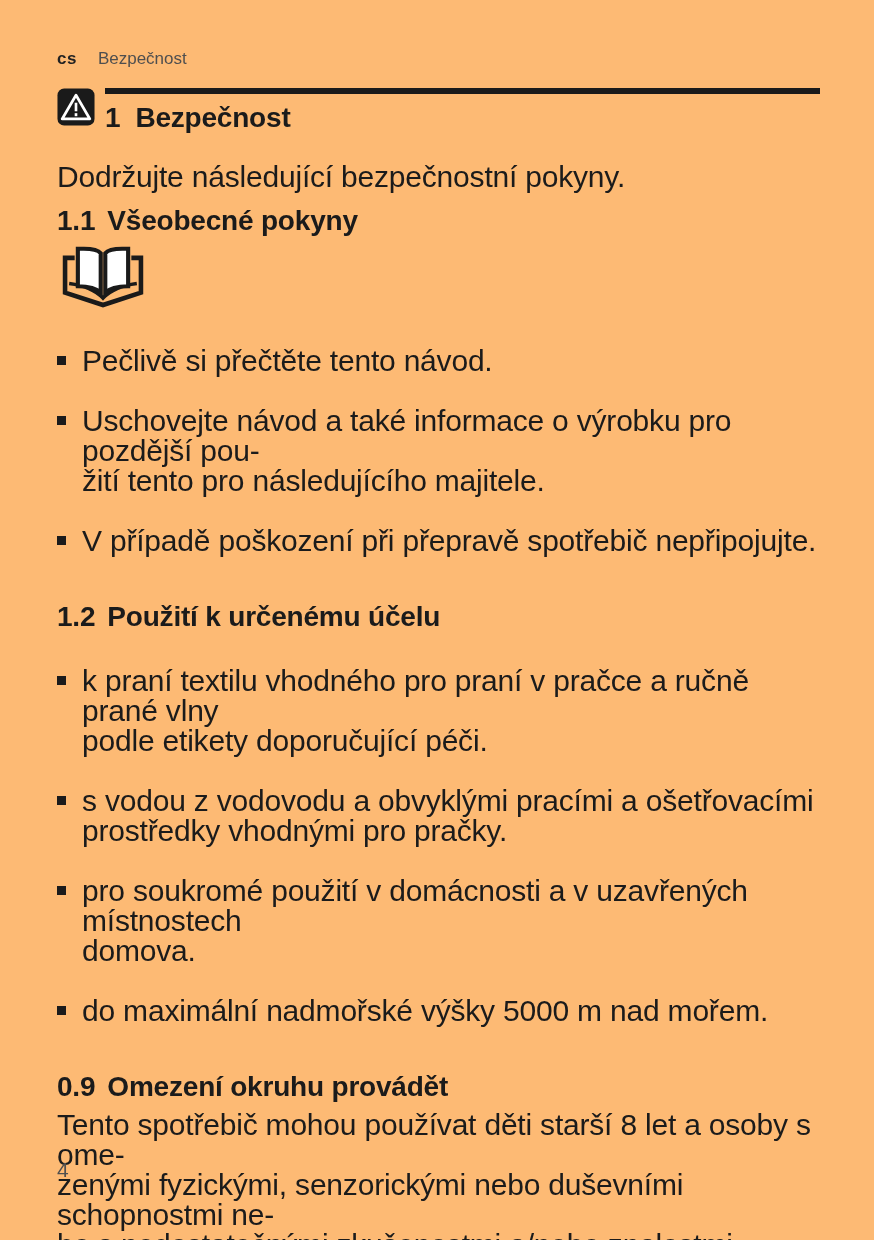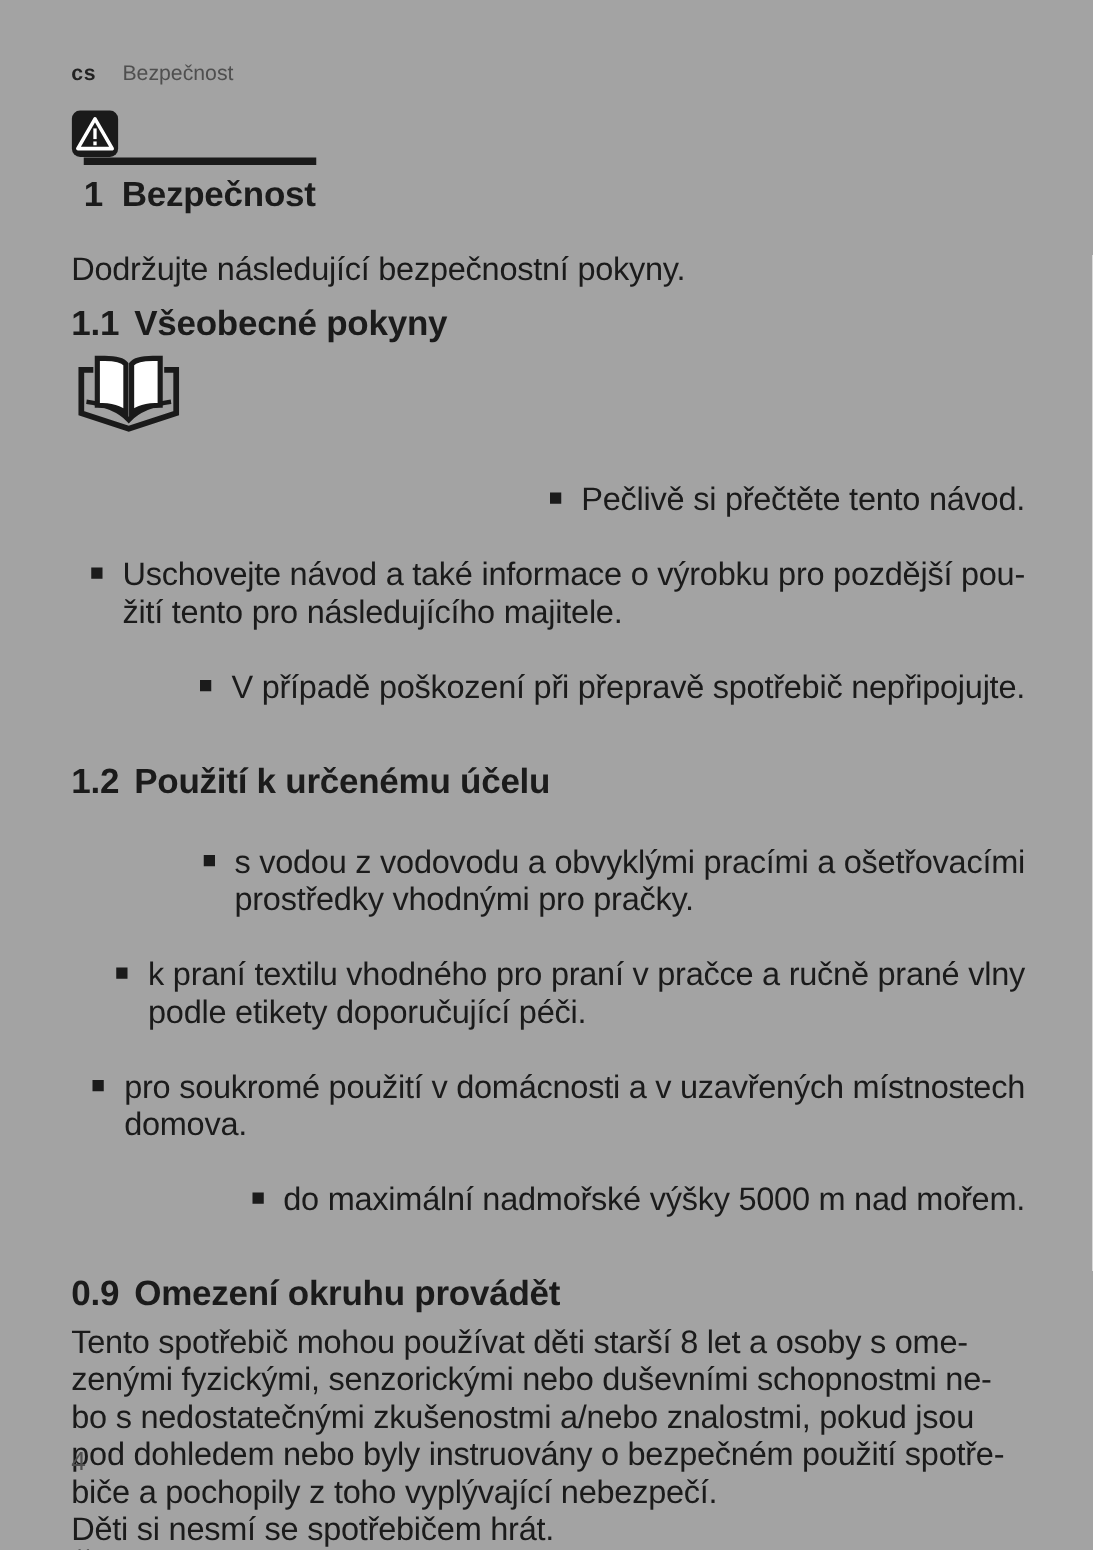--- a/index.html
+++ b/index.html
@@ -6,57 +6,56 @@
   html, body { background: #ffffff; }
   body {
     font-family: "Liberation Sans", sans-serif;
     color: #1b1b1b;
     -webkit-font-smoothing: antialiased;
   }
   .page {
     position: relative;
     width: 874px;
     height: 1240px;
-    background: #a3a3a3;
+    background: #fdba74;
     padding: 48px 54px 0 57px;
     overflow: hidden;
   }
 
   
   .running-header {
     display: flex;
     align-items: baseline;
     font-size: 17px;
     line-height: 21px;
   }
   .lang-code { font-weight: bold; color: #222222; letter-spacing: 0.5px; }
   .running-title { margin-left: 21px; color: #4f4f4f; }
 
   
   .chapter-block {
     display: flex;
     align-items: flex-start;
     margin-top: 19px;
-    flex-direction: column;
   }
   .warn-icon { flex: 0 0 38px; height: 38px; }
   .chapter-right { flex: 1; margin-left: 10px; }
   .chapter-rule { height: 6px; background: #1a1a1a; }
   .chapter-title {
     margin-top: 7px;
     font-size: 28px;
     font-weight: bold;
     line-height: 33px;
     letter-spacing: -0.2px;
   }
   .chapter-title .num { margin-right: 15px; }
 
   
   .body-text {
-    font-size: 26px;
+    font-size: 30px;
     line-height: 30px;
     letter-spacing: -0.2px;
     white-space: pre-line;
   }
   .intro { margin-top: 28px; }
 
   
   .sec-heading {
     font-size: 28px;
     font-weight: bold;
@@ -64,21 +63,21 @@
     letter-spacing: -0.2px;
     margin-top: 18px;
   }
   .sec-heading .num { margin-right: 12px; }
   .sec-heading.first { margin-top: 16px; }
 
   .book-icon-wrap { margin-top: 12px; height: 64px; }
 
   
   ul.square-list { list-style: none; margin-top: 6px; }
-  ul.square-list li { display: flex; justify-content: flex-end; }
+  ul.square-list li { display: flex; }
   .bullet-marker {
     flex: 0 0 9px;
     width: 9px; height: 9px;
     background: #1b1b1b;
     margin-top: 10px;
     margin-right: 16px;
   }
   .lead { margin-top: 10px; }
   .sec-paragraph { margin-top: 10px; }
 
@@ -151,27 +150,27 @@
   </ul>
 
   <h2 class="sec-heading">
     <span class="num">1.2</span><span>Použití k určenému účelu</span>
   </h2>
 
 
   <ul class="square-list body-text">
     <li>
       <span class="bullet-marker"></span>
-      <span>s vodou z vodovodu a obvyklými pracími a ošetřovacími
-prostředky vhodnými pro pračky.</span>
+      <span>k praní textilu vhodného pro praní v pračce a ručně prané vlny
+podle etikety doporučující péči.</span>
     </li>
     <li>
       <span class="bullet-marker"></span>
-      <span>k praní textilu vhodného pro praní v pračce a ručně prané vlny
-podle etikety doporučující péči.</span>
+      <span>s vodou z vodovodu a obvyklými pracími a ošetřovacími
+prostředky vhodnými pro pračky.</span>
     </li>
     <li>
       <span class="bullet-marker"></span>
       <span>pro soukromé použití v domácnosti a v uzavřených místnostech
 domova.</span>
     </li>
     <li>
       <span class="bullet-marker"></span>
       <span>do maximální nadmořské výšky 5000 m nad mořem.</span>
     </li>

